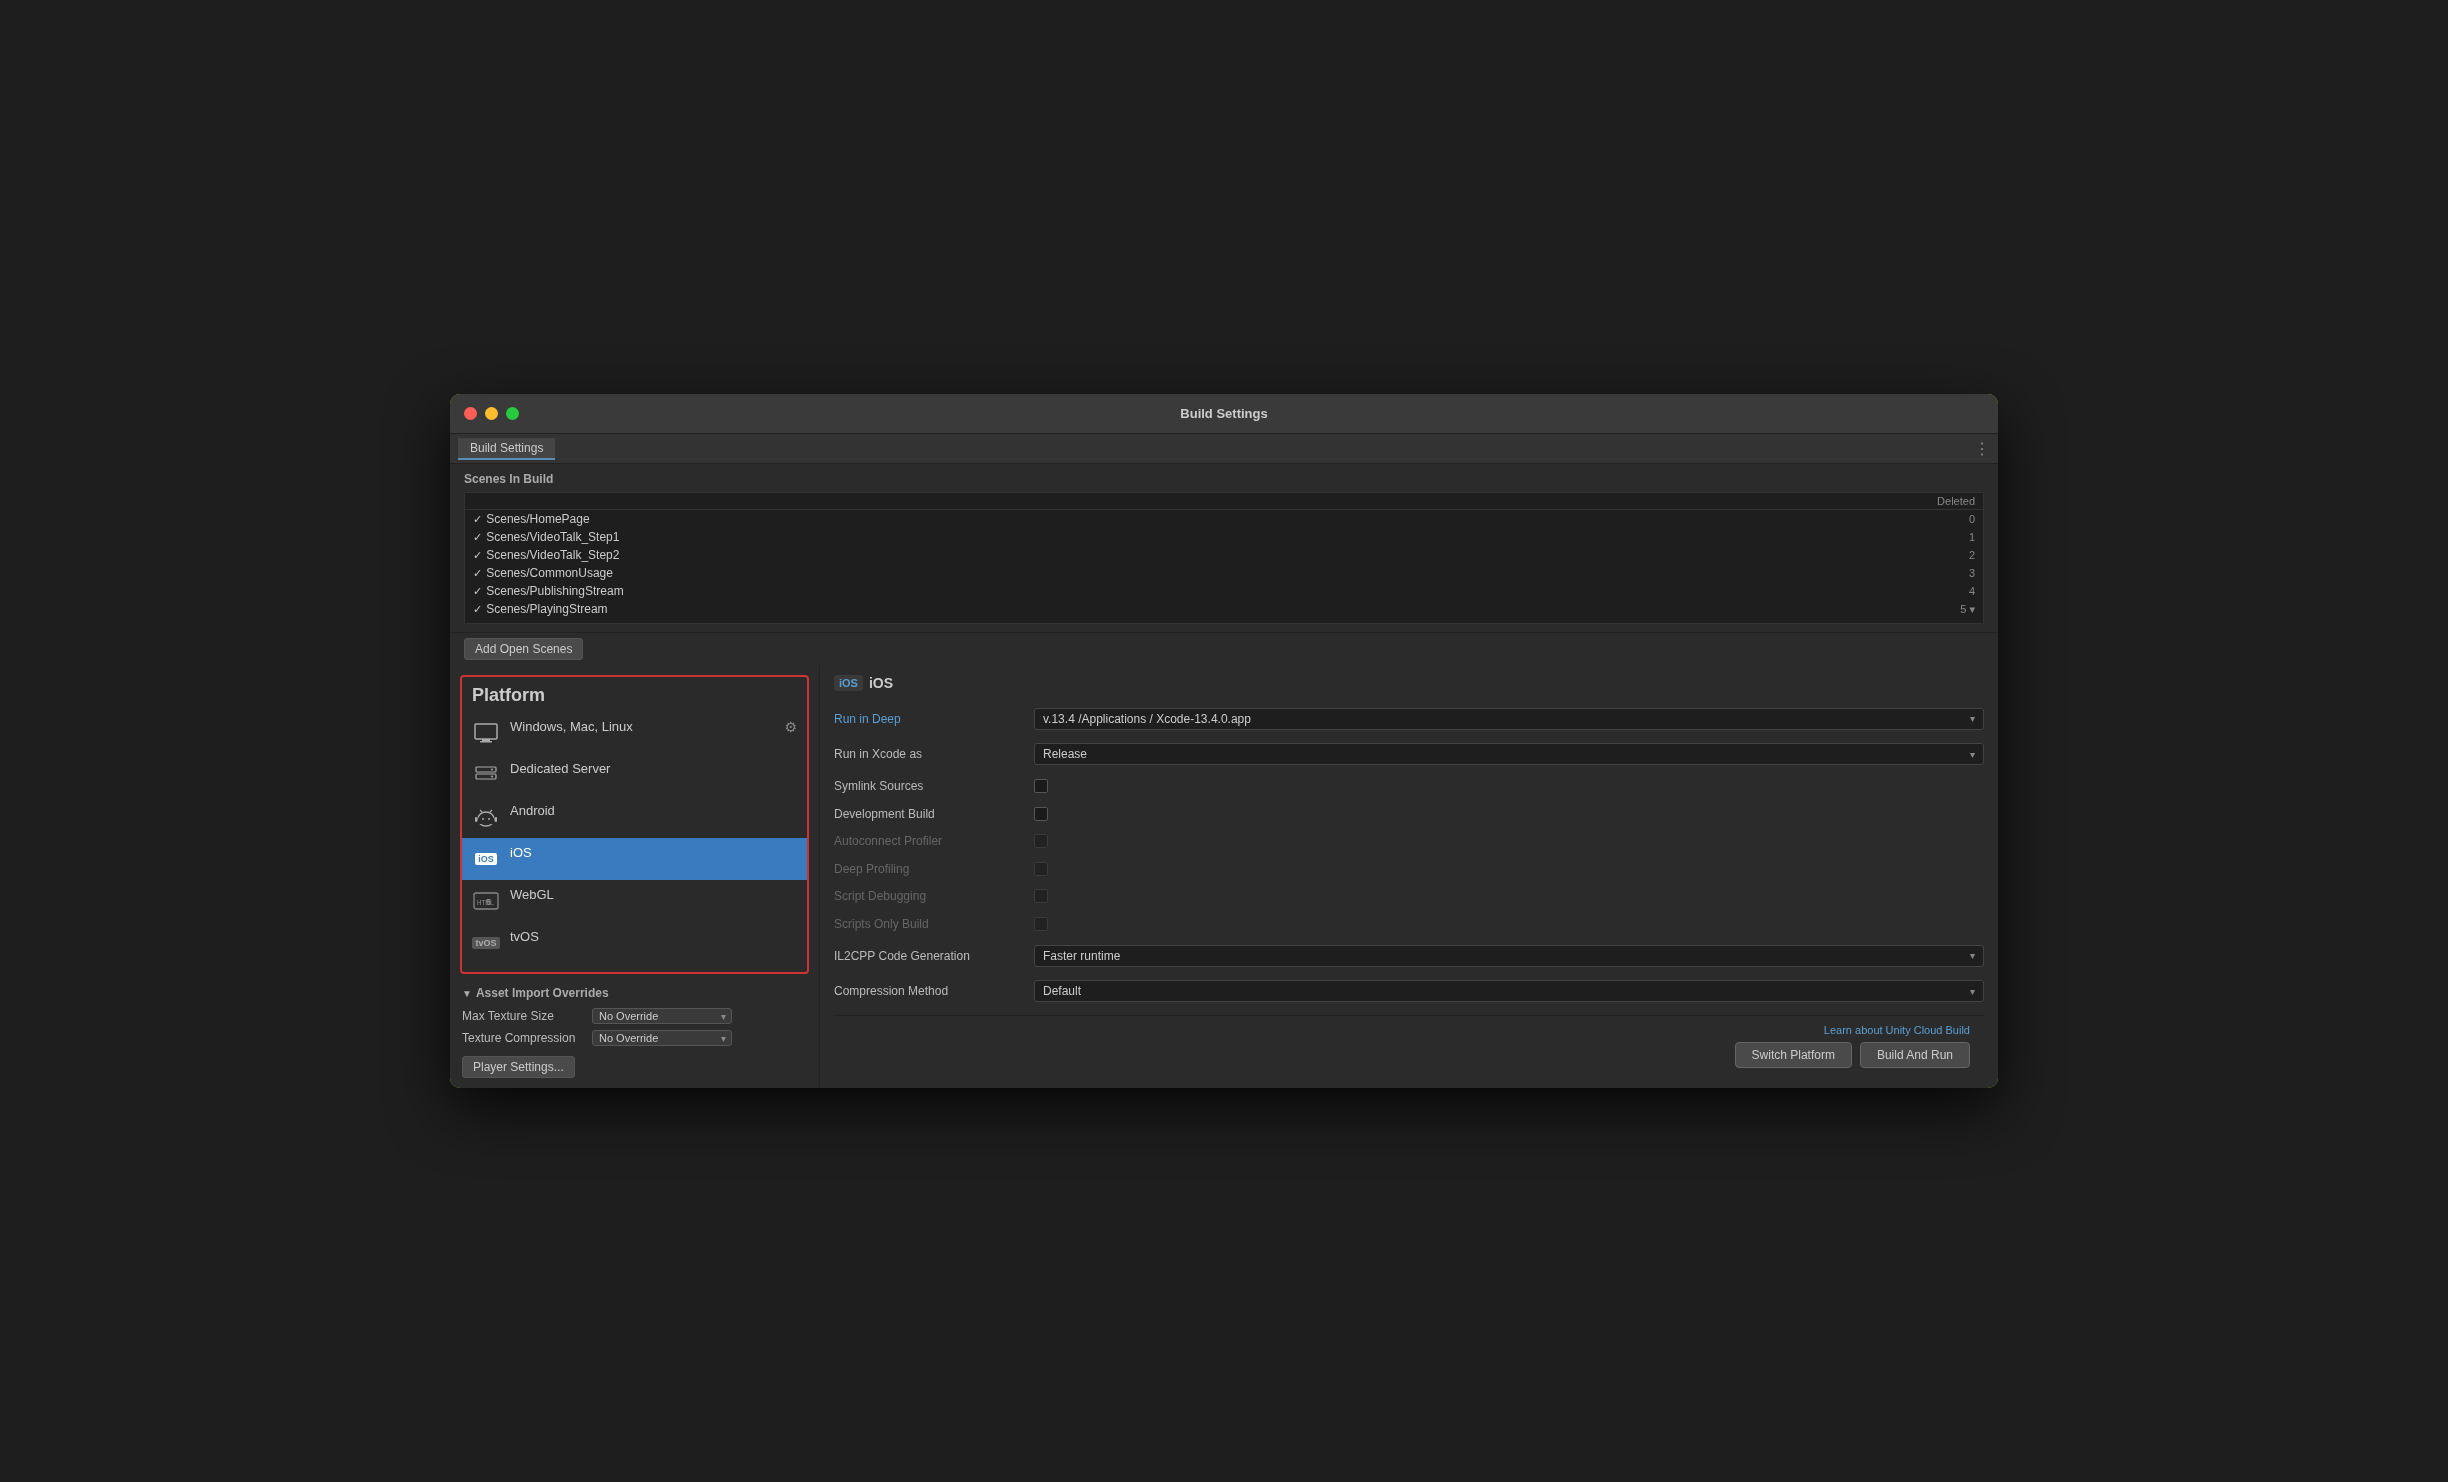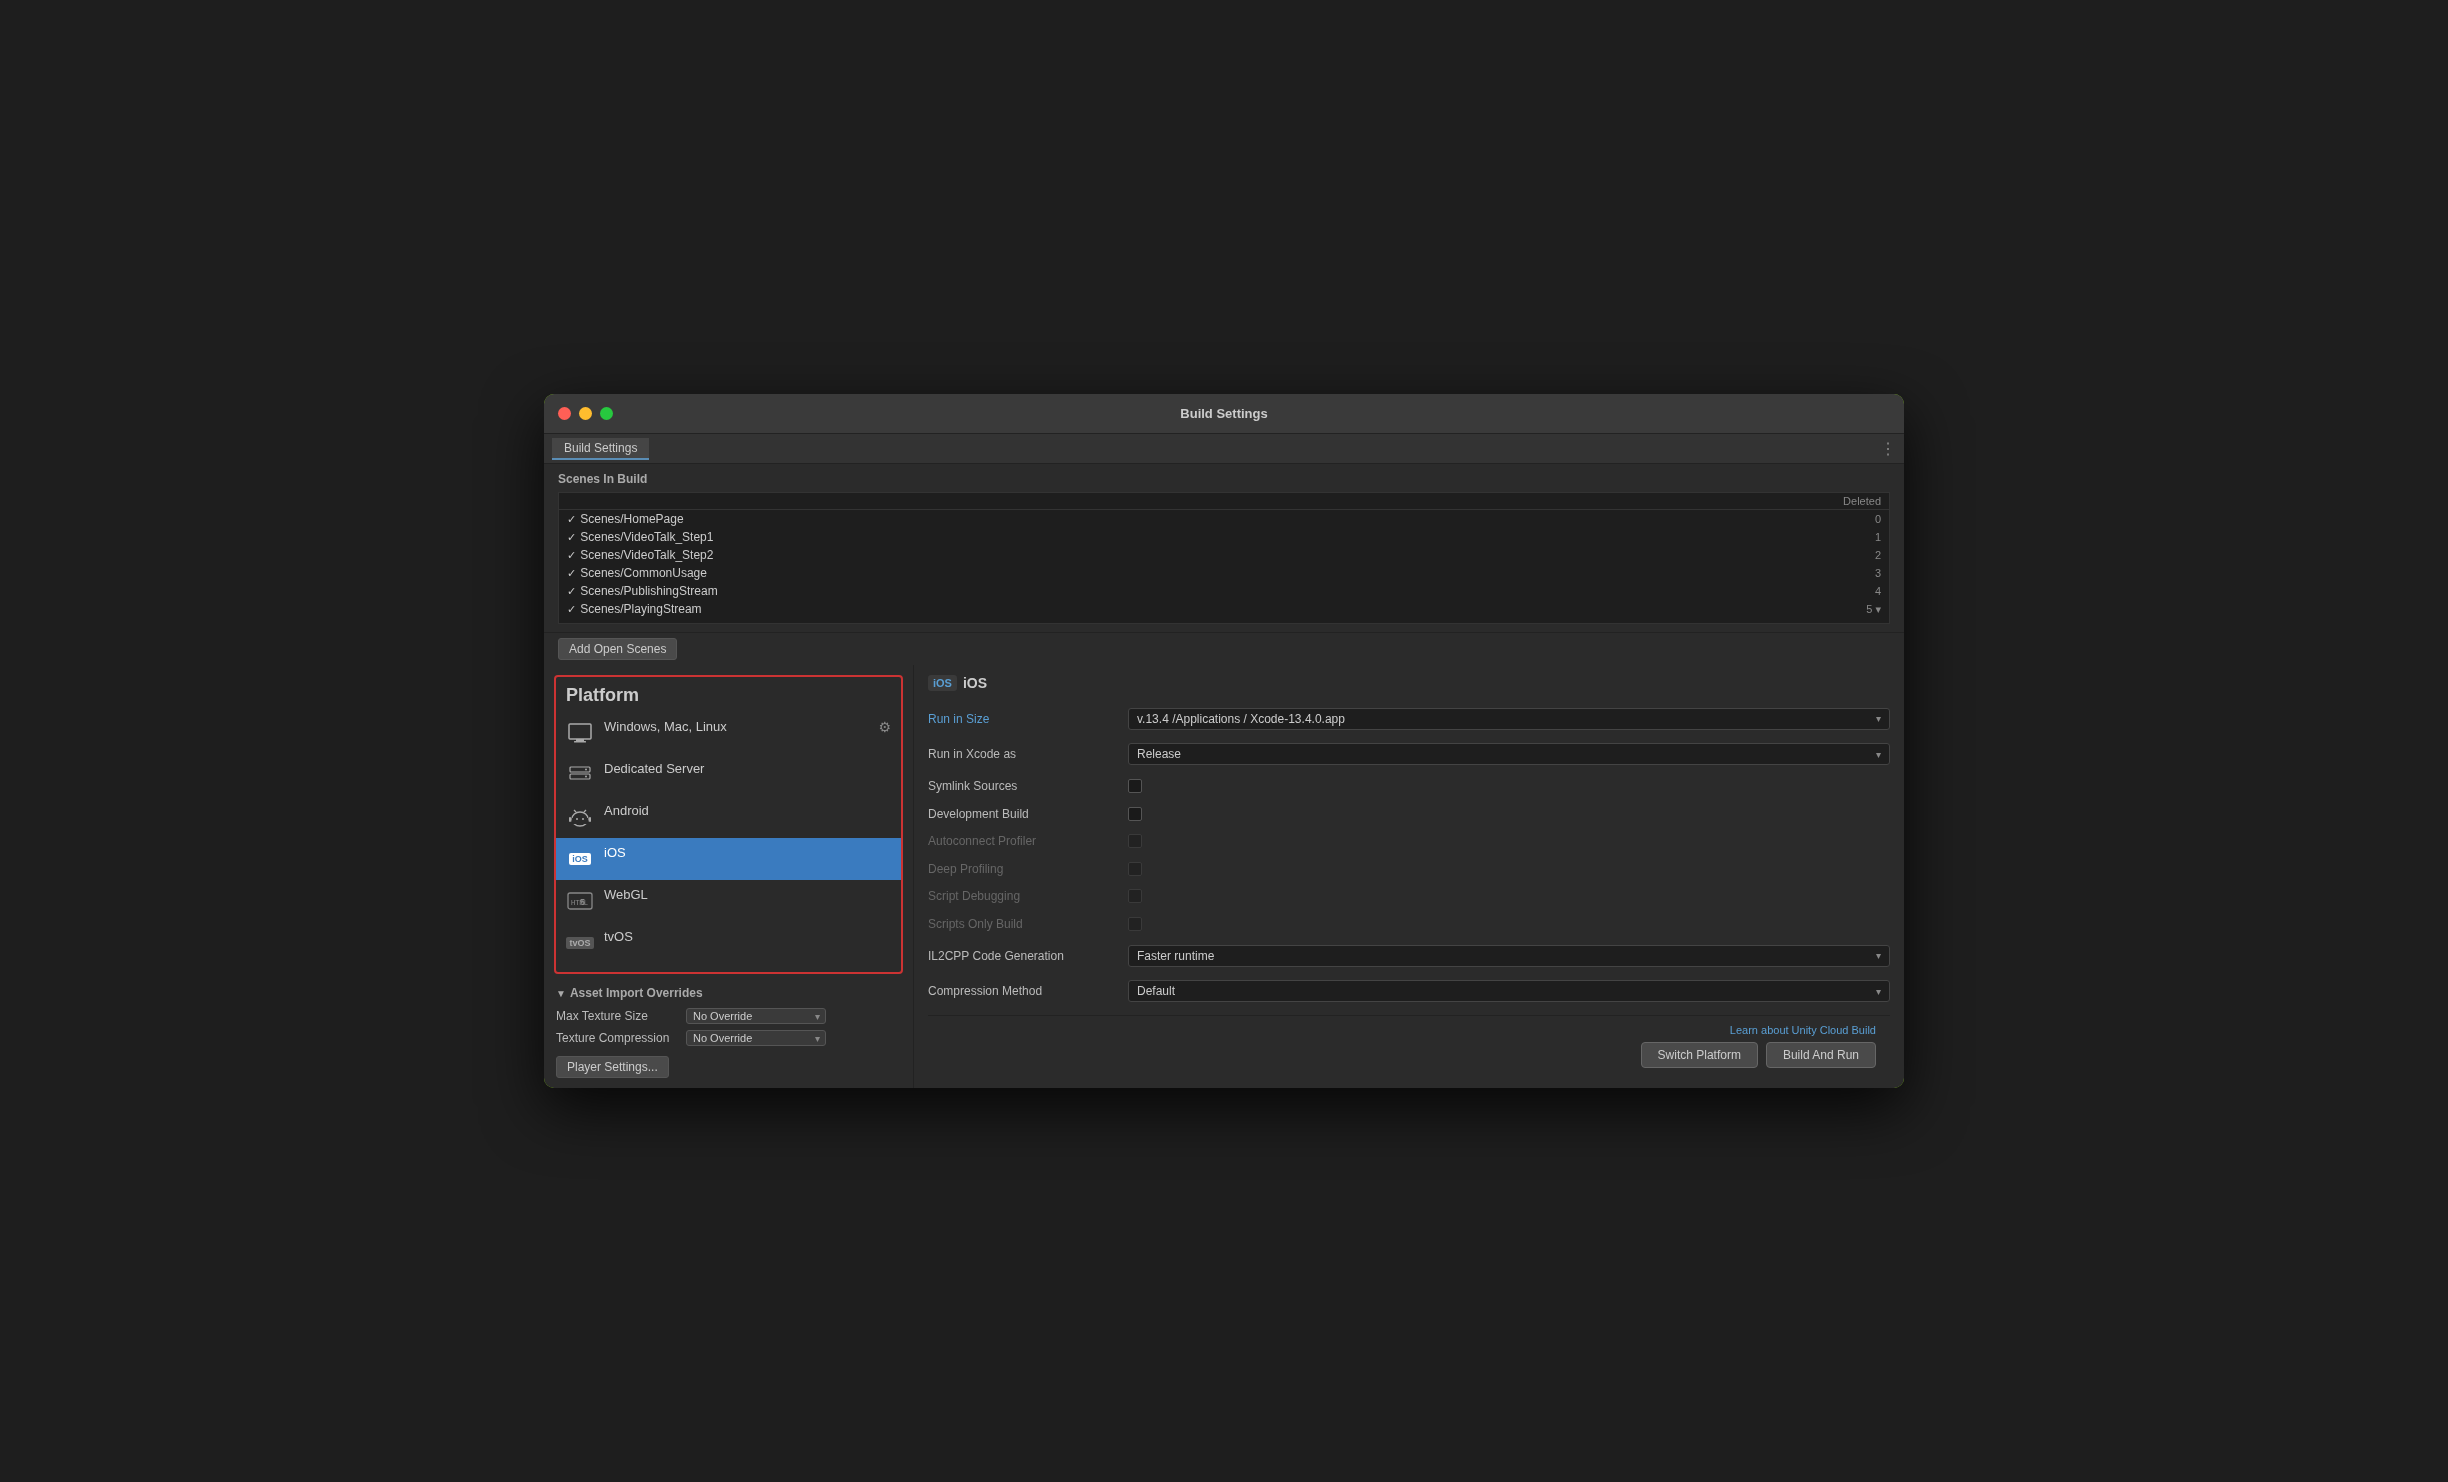--- a/index.html
+++ b/index.html
@@ -7,21 +7,21 @@
       background: #1e1e1e;
       font-family: -apple-system, 'Helvetica Neue', Arial, sans-serif;
       font-size: 13px;
       color: #cccccc;
       display: flex;
       justify-content: center;
       align-items: center;
       min-height: 100vh;
     }
     .window {
-      width: 1360px;
+      width: 1548px;
       background: #84cc16;
       border-radius: 10px;
       overflow: hidden;
       box-shadow: 0 20px 60px rgba(0,0,0,0.8);
     }
     .titlebar {
       background: #3a3a3a;
       height: 40px;
       display: flex;
       align-items: center;
@@ -537,21 +537,21 @@
 
       <div class="right-panel">
 
         <div class="ios-header">
           <span class="ios-badge-big">iOS</span>
           <span class="ios-title">iOS</span>
         </div>
 
         <div class="settings-grid">
 
-          <span class="setting-label active-link">Run in Size</span>
+          <span class="setting-label active-link">Run in Deep</span>
           <div class="setting-value">
             <div class="dropdown-full">
               <span>v.13.4  /Applications / Xcode-13.4.0.app</span>
               <span class="arrow">▾</span>
             </div>
           </div>
 
           <span class="setting-label">Run in Xcode as</span>
           <div class="setting-value">
             <div class="dropdown-full">

